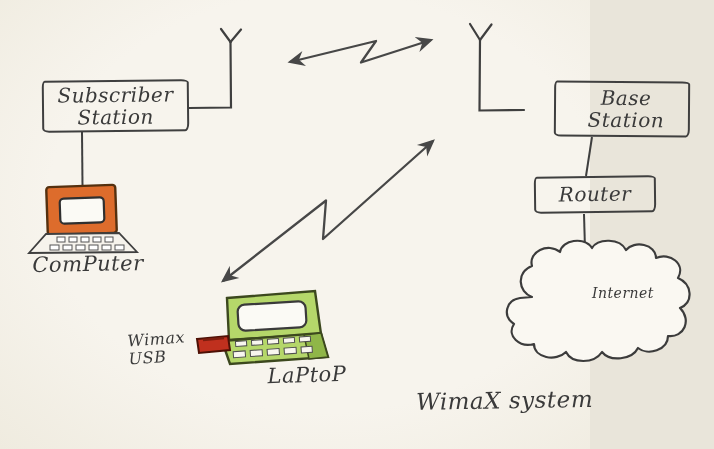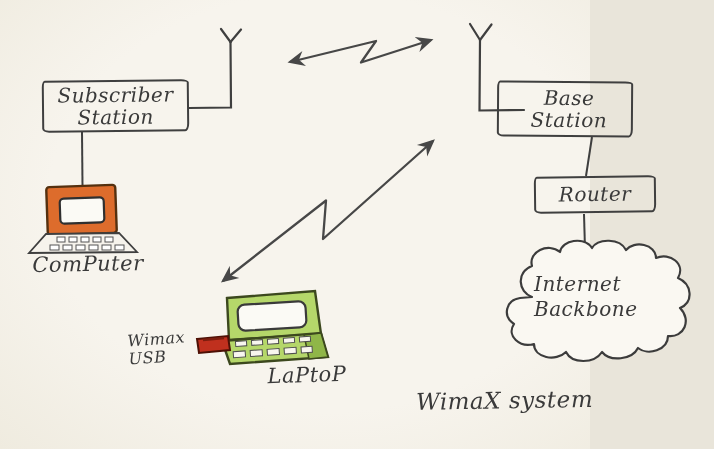--- a/index.html
+++ b/index.html
@@ -13,23 +13,23 @@
   svg.overlay { position:absolute; left:0; top:0; width:714px; height:449px; }
   .hand { font-style:italic; color:#3a3a3a; letter-spacing:0.5px; }
   .hand-box {
     position:absolute; border:2px solid #3f3f3f; background:transparent;
     display:flex; flex-direction:column; align-items:center; justify-content:center;
     border-radius: 3px 8px 4px 7px / 7px 3px 8px 4px;
   }
   .hand-box .line { font-size:20px; line-height:1.12; white-space:nowrap; }
   .label { position:absolute; white-space:nowrap; }
   #subscriber-box { left:42px; top:80px; width:147px; height:52px; transform:rotate(-0.6deg); }
-  #base-box { left:497px; top:81px; width:136px; height:56px; transform:rotate(0.4deg);padding-left:8px; }
+  #base-box { left:554px; top:81px; width:136px; height:56px; transform:rotate(0.4deg);padding-left:8px; }
   #router-box { left:534px; top:176px; width:122px; height:37px; transform:rotate(-0.7deg); }
-  #cloud-label { left:534px; top:272px; width:120px; text-align:left; font-size:20px; line-height:1.25; }
+  #cloud-label { left:534px; top:285px; width:120px; text-align:right; font-size:14px; line-height:1.25; }
   #computer-label { left:28px; top:252px; width:120px; text-align:center; font-size:21px; transform:rotate(-1deg); }
   #laptop-label { left:252px; top:363px; width:110px; text-align:center; font-size:21px; transform:rotate(-2deg); }
   #usb-label { left:128px; top:330px; width:70px; text-align:left; font-size:16px; line-height:1.1; transform:rotate(-4deg); }
   #system-title { left:416px; top:387px; width:210px; text-align:left; font-size:23px; transform:rotate(-1deg); }
   #watermark {
     position:absolute; right:5px; top:429px; font-family:"Liberation Sans", sans-serif;
     font-size:12.5px; color:#8f8f8f; letter-spacing:0.3px;
   }
 </style>
 </head>
@@ -133,21 +133,20 @@
     <span class="line">Base</span>
     <span class="line">Station</span>
   </div>
 
   <div class="hand-box hand" id="router-box">
     <span class="line">Router</span>
   </div>
 
   <div class="label hand" id="cloud-label">
     <div>Internet</div>
-    <div>Backbone</div>
   </div>
 
   <div class="label hand" id="computer-label">ComPuter</div>
   <div class="label hand" id="laptop-label">LaPtoP</div>
   <div class="label hand" id="usb-label">
     <div>Wimax</div>
     <div>USB</div>
   </div>
 
   <div class="label hand" id="system-title">WimaX system</div>

